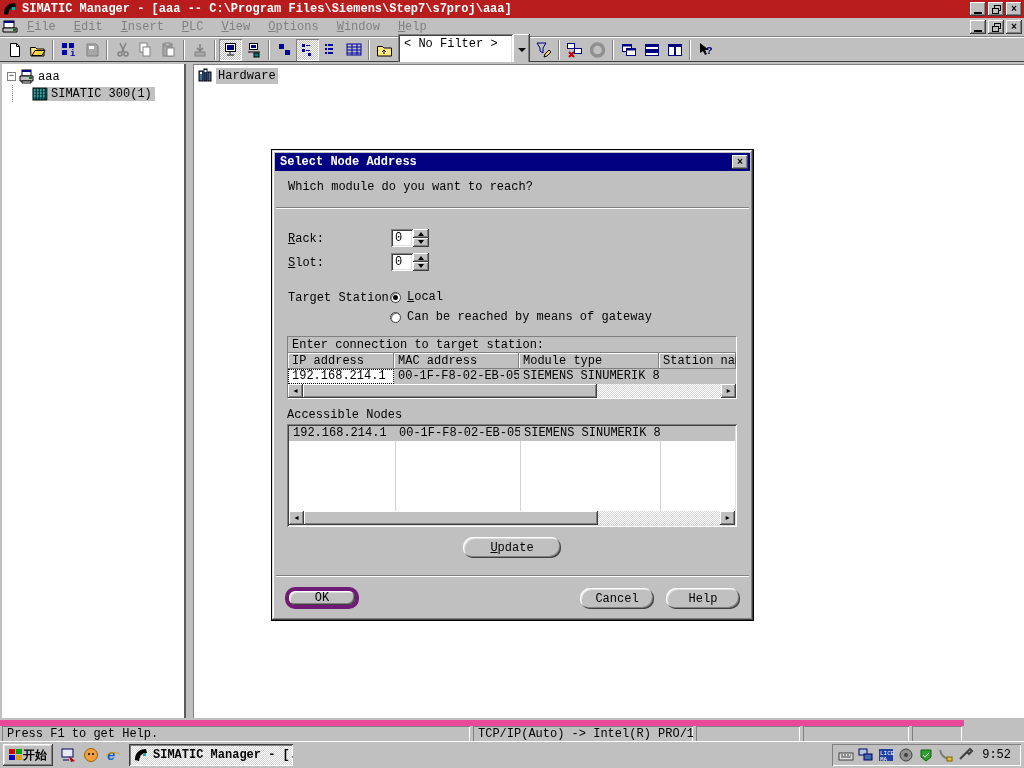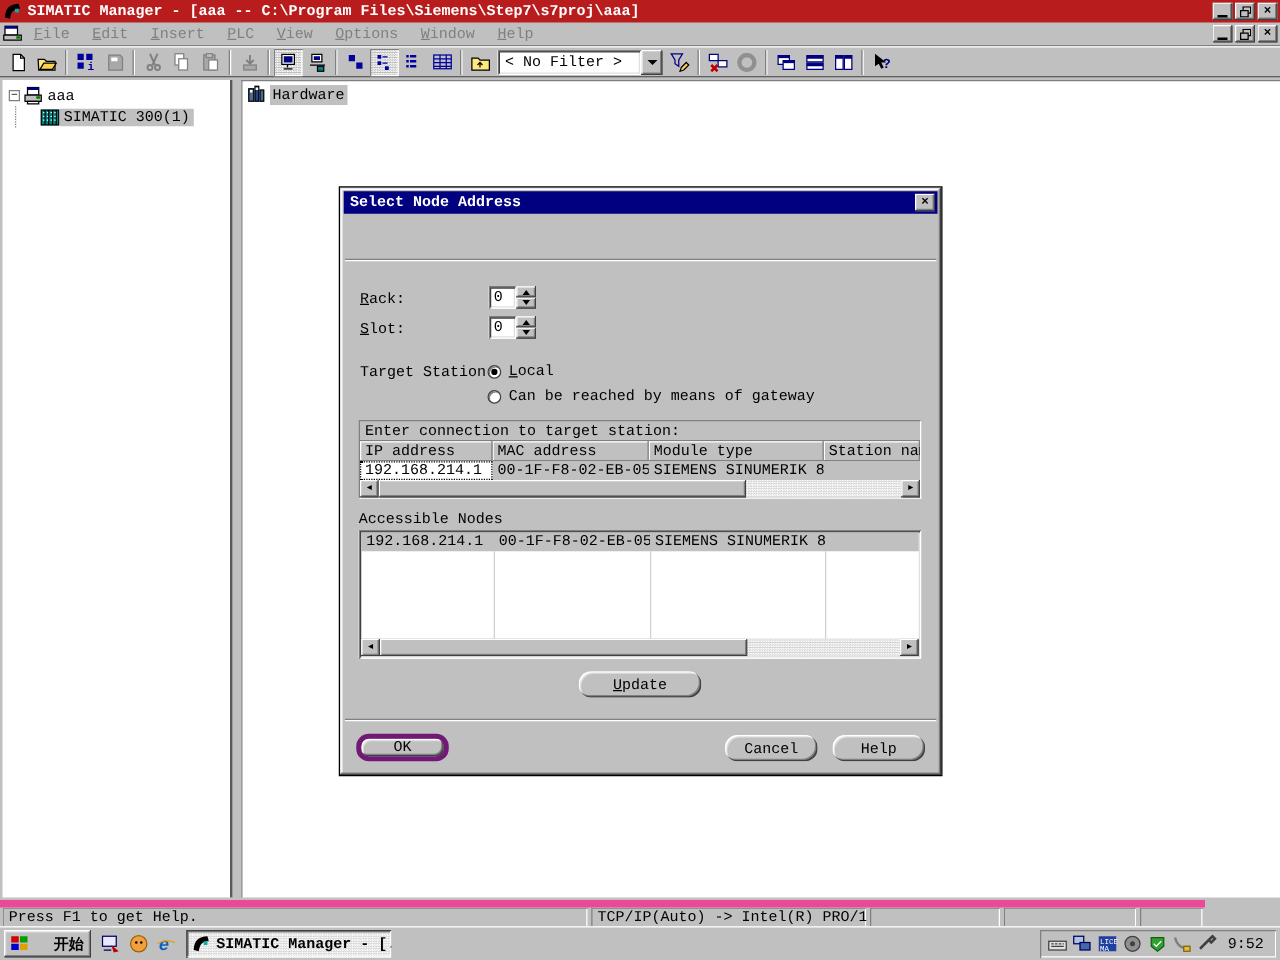--- a/index.html
+++ b/index.html
@@ -24,21 +24,21 @@
   .menu-items { flex:1; display:flex; }
   .menu-item { display:inline-block; color:#808080; padding:2px 9px; }
   .menu-item::first-letter { text-decoration:underline; }
 
   
   .toolbar { height:25px; display:flex; align-items:center; padding:0 3px; border-top:1px solid #fff; border-bottom:1px solid #404040; }
   .tbtn { width:23px; height:22px; display:flex; align-items:center; justify-content:center; }
   .tbtn svg { display:block; }
   .tbtn.pressed { box-shadow: inset 1px 1px #808080, inset -1px -1px #fff; background-image: conic-gradient(#fff 0 25%, #c0c0c0 0 50%, #fff 0 75%, #c0c0c0 0); background-size:2px 2px; }
   .tsep { width:2px; height:20px; margin:0 3px; border-left:1px solid #808080; border-right:1px solid #fff; }
-  .combo { width:132px; height:20px; display:flex; margin:0 2px; }
+  .combo { width:132px; height:31px; display:flex; margin:0 2px; }
   .combo .combo-text { flex:1; background:#fff; box-shadow: inset 1px 1px #808080, inset -1px -1px #fff, inset 2px 2px #404040, inset -2px -2px #dfdfdf; padding:3px 4px 0 6px; white-space:nowrap; overflow:hidden; }
   .combo .combo-arrow { width:17px; background:#c0c0c0; display:flex; align-items:center; justify-content:center; box-shadow: inset -1px -1px #404040, inset 1px 1px #fff, inset -2px -2px #808080; }
   .tri-down { width:0; height:0; border:4px solid transparent; border-top:4px solid #000; margin-top:4px; }
 
   
   .client { position:absolute; top:62px; left:0; width:1024px; height:658px; background:#c0c0c0; }
   .treepane { position:absolute; left:2px; top:2px; width:184px; height:654px; background:#fff; border-right:2px solid #5a5a5a; }
   .contentpane { position:absolute; left:193px; top:2px; width:831px; height:654px; background:#fff; border-left:1px solid #808080; border-top:1px solid #808080; }
   .tree-row { display:flex; align-items:center; height:17px; white-space:nowrap; }
   .expander { width:9px; height:9px; background:#fff; border:1px solid #808080; margin:0 3px 0 5px;
@@ -100,21 +100,21 @@
   .btn-default { border:4px solid #701a75; }
 
   
   .statusbar { position:absolute; top:720px; left:0; width:964px; height:21px; background:#c0c0c0;
                border-top:6px solid #ec4899; display:flex; align-items:center; padding:2px; gap:3px;justify-content:space-between; }
   .spanel { height:16px; box-shadow: inset 1px 1px #808080, inset -1px -1px #fff; padding:1px 5px; white-space:nowrap; overflow:hidden; }
 
   
   .taskbar { position:absolute; top:741px; left:0; width:1024px; height:27px; background:#c0c0c0;
              border-top:1px solid #fff; display:flex; align-items:center; padding:0 3px; }
-  .startbtn { height:22px; display:flex; align-items:center; gap:20px; padding:0 6px; font-weight:bold;
+  .startbtn { height:22px; display:flex; align-items:center; gap:0; padding:0 6px; font-weight:bold;
               box-shadow: inset -1px -1px #404040, inset 1px 1px #fff, inset -2px -2px #808080, inset 2px 2px #dfdfdf; }
   .winflag { width:14px; height:12px; display:grid; grid-template-columns:6px 6px; grid-template-rows:5px 5px; gap:1px; }
   .winflag i { display:block; }
   .ql { display:flex; align-items:center; gap:6px; margin:0 8px 0 8px; }
   .taskbtn { height:22px; width:164px; display:flex; align-items:center; gap:4px; padding:0 4px;
              box-shadow: inset 1px 1px #404040, inset -1px -1px #fff, inset 2px 2px #808080;
              background-image: conic-gradient(#fff 0 25%, #d4d4d4 0 50%, #fff 0 75%, #d4d4d4 0); background-size:2px 2px;
              font-weight:bold; white-space:nowrap; overflow:hidden; }
   .tray { margin-left:auto; height:22px; display:flex; align-items:center; gap:4px; padding:0 6px;
           box-shadow: inset 1px 1px #808080, inset -1px -1px #fff; }
@@ -396,20 +396,21 @@
 </div>
 
 <div class="dialog">
   <div class="dlg-title">
     <span class="dtext">Select Node Address</span>
     <span class="dlg-close">
         <span>×</span>
       </span>
   </div>
 
+  <div class="dlg-label" style="left:16px; top:30px;">Which module do you want to reach?</div>
   <div class="dlg-sep" style="top:57px;"></div>
 
   <div class="dlg-label u-first" style="left:16px; top:82px;">Rack:</div>
   <div class="spin" style="left:119px; top:79px;">
     <span class="spin-field">0</span>
     <span class="spin-btns">
       <span class="spin-btn">
           <span class="tri-up-s"></span>
         </span>
       <span class="spin-btn">

